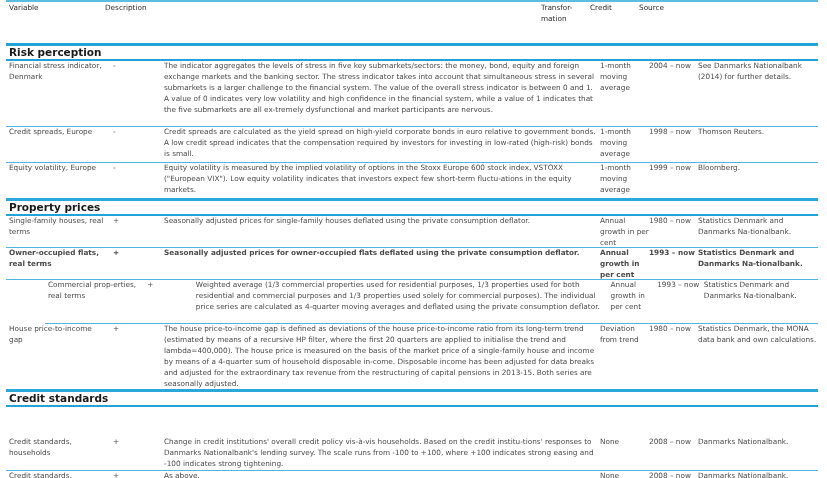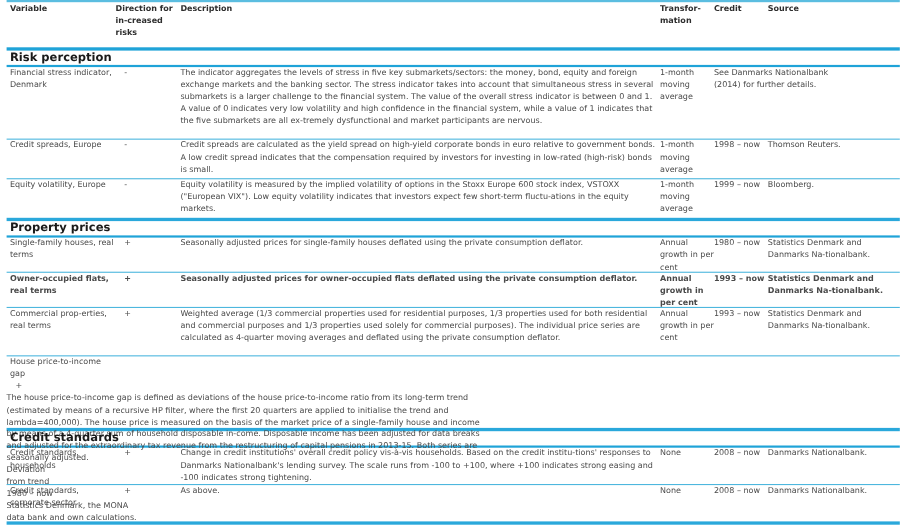--- a/index.html
+++ b/index.html
@@ -5,47 +5,47 @@
   html, body { margin:0; padding:0; background:#ffffff; }
   body { width:827px; height:478px; overflow:hidden; font-family:"DejaVu Sans", sans-serif; color:#4a4a4a; }
   .tbl { position:relative; margin-left:6px; width:812px; }
   .row { display:flex; font-size:7.3px; line-height:10.9px; }
   .c1 { width:96px; padding-left:3px; }
   .c2 { width:59px; }
   .c3 { width:436px; }
   .c4 { width:49px; }
   .c5 { width:49px; }
   .c6 { width:120px; }
-  .hdr { font-weight:bold; color:#2e2e2e; border-top:2px solid #5bbde0; padding-top:1px; height:40px; border-bottom:3px solid #1fa3d8; }
+  .hdr { font-weight:normal; color:#2e2e2e; border-top:2px solid #5bbde0; padding-top:1px; height:40px; border-bottom:3px solid #1fa3d8; }
   .hdr .c2 { padding-left:0; }
   .sec { font-weight:bold; font-size:10.5px; line-height:13px; color:#1a1a1a; padding-left:3px; border-bottom:2px solid #1fa3d8; height:13px; }
   .data { border-bottom:1px solid #4db7de; }
   .data.last { border-bottom:3px solid #2aa8db; }
   .dir { padding-left:8px; }
   .c2.dir { width:51px; }
 </style>
 </head>
 <body>
 
 <div class="tbl">
   <div class="row hdr">
     <div class="c1">Variable</div>
-    <div class="c2">Direction for in-creased risks</div>
     <div class="c3">Description</div>
     <div class="c4">Transfor-mation</div>
     <div class="c5">Credit</div>
     <div class="c6">Source</div>
   </div>
   <div id="body">
       <div class="sec">Risk perception</div>
       <div class="row data" style="height: 65px;">
         <div class="c1">Financial stress indicator, Denmark</div>
         <div class="c2 dir">-</div>
         <div class="c3">The indicator aggregates the levels of stress in five key submarkets/sectors: the money, bond, equity and foreign exchange markets and the banking sector. The stress indicator takes into account that simultaneous stress in several submarkets is a larger challenge to the financial system. The value of the overall stress indicator is between 0 and 1. A value of 0 indicates very low volatility and high confidence in the financial system, while a value of 1 indicates that the five submarkets are all ex-tremely dysfunctional and market participants are nervous.</div>
         <div class="c4">1-month moving average</div>
+        <div class="c5">2004 – now</div>
         <div class="c6">See Danmarks Nationalbank (2014) for further details.</div>
       </div>
       <div class="row data" style="height: 35px;">
         <div class="c1">Credit spreads, Europe</div>
         <div class="c2 dir">-</div>
         <div class="c3">Credit spreads are calculated as the yield spread on high-yield corporate bonds in euro relative to government bonds. A low credit spread indicates that the compensation required by investors for investing in low-rated (high-risk) bonds is small.</div>
         <div class="c4">1-month moving average</div>
         <div class="c5">1998 – now</div>
         <div class="c6">Thomson Reuters.</div>
       </div>
@@ -67,38 +67,38 @@
         <div class="c6">Statistics Denmark and Danmarks Na-tionalbank.</div>
       </div>
       <div class="row data" style="height: 31px; font-weight: bold;">
         <div class="c1">Owner-occupied flats, real terms</div>
         <div class="c2 dir">+</div>
         <div class="c3">Seasonally adjusted prices for owner-occupied flats deflated using the private consumption deflator.</div>
         <div class="c4">Annual growth in per cent</div>
         <div class="c5">1993 – now</div>
         <div class="c6">Statistics Denmark and Danmarks Na-tionalbank.</div>
       </div>
-      <div class="row data" style="height: 43px;">
+      <div class="row data" style="height: 43px; margin-left: 39px;">
         <div class="c1">Commercial prop-erties, real terms</div>
         <div class="c2 dir">+</div>
         <div class="c3">Weighted average (1/3 commercial properties used for residential purposes, 1/3 properties used for both residential and commercial purposes and 1/3 properties used solely for commercial purposes). The individual price series are calculated as 4-quarter moving averages and deflated using the private consumption deflator.</div>
         <div class="c4">Annual growth in per cent</div>
         <div class="c5">1993 – now</div>
         <div class="c6">Statistics Denmark and Danmarks Na-tionalbank.</div>
       </div>
-      <div class="row data last" style="height: 65px; flex-direction: column;">
+      <div class="row data last" style="height: 65px;">
         <div class="c1">House price-to-income gap</div>
         <div class="c2 dir">+</div>
         <div class="c3">The house price-to-income gap is defined as deviations of the house price-to-income ratio from its long-term trend (estimated by means of a recursive HP filter, where the first 20 quarters are applied to initialise the trend and lambda=400,000). The house price is measured on the basis of the market price of a single-family house and income by means of a 4-quarter sum of household disposable in-come. Disposable income has been adjusted for data breaks and adjusted for the extraordinary tax revenue from the restructuring of capital pensions in 2013-15. Both series are seasonally adjusted.</div>
         <div class="c4">Deviation from trend</div>
         <div class="c5">1980 – now</div>
         <div class="c6">Statistics Denmark, the MONA data bank and own calculations.</div>
       </div>
       <div class="sec">Credit standards</div>
-      <div class="row data" style="height: 33px;">
+      <div class="row data" style="height: 33px; margin-top: 30px;">
         <div class="c1">Credit standards, households</div>
         <div class="c2 dir">+</div>
         <div class="c3">Change in credit institutions' overall credit policy vis-à-vis households. Based on the credit institu-tions' responses to Danmarks Nationalbank's lending survey. The scale runs from -100 to +100, where +100 indicates strong easing and -100 indicates strong tightening.</div>
         <div class="c4">None</div>
         <div class="c5">2008 – now</div>
         <div class="c6">Danmarks Nationalbank.</div>
       </div>
       <div class="row data last" style="height: 33px;">
         <div class="c1">Credit standards, corporate sector</div>
         <div class="c2 dir">+</div>

